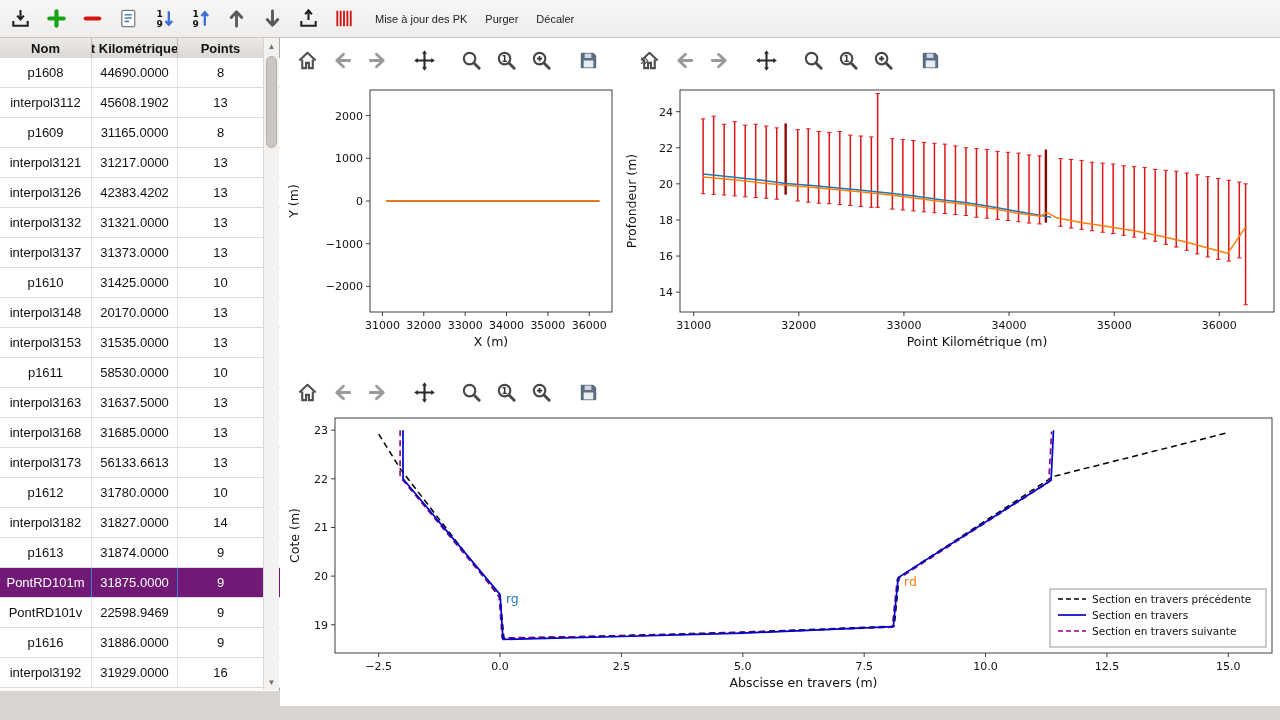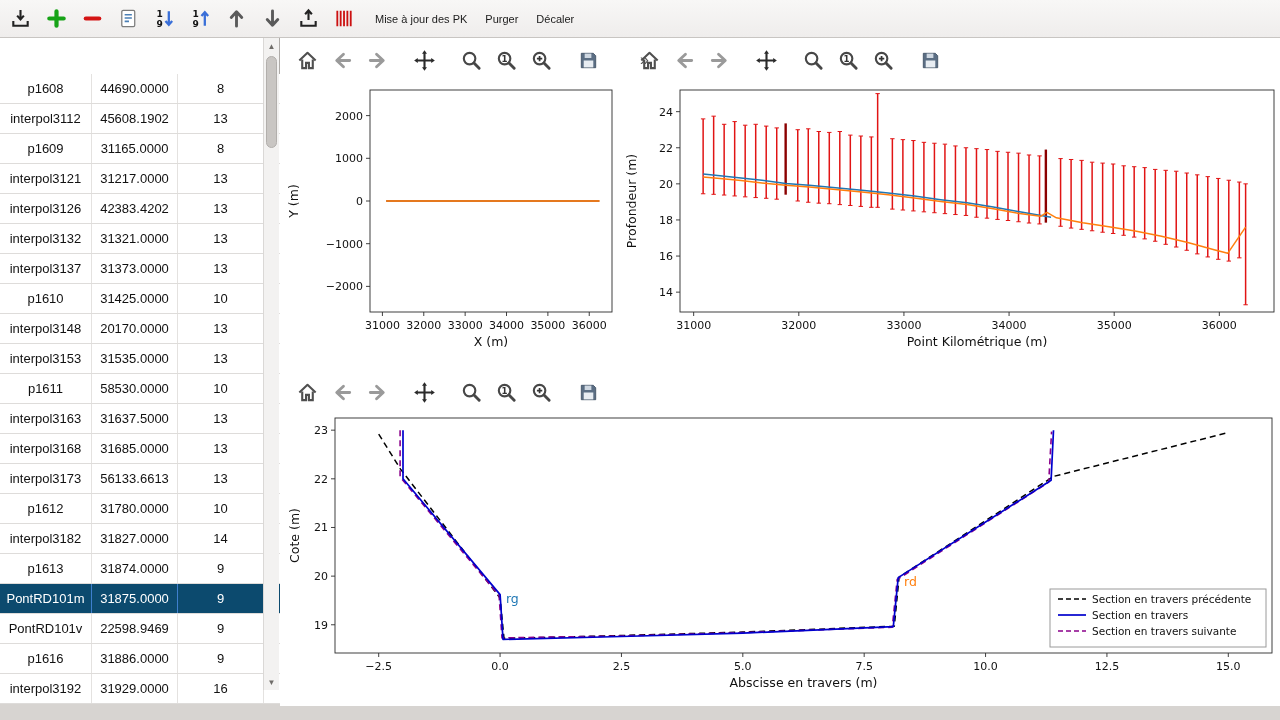--- a/index.html
+++ b/index.html
@@ -15,24 +15,24 @@
   .menu-row{display:flex;align-items:center;margin-left:6px}
   .menu-item{font-size:11px;color:#1b1b1b;padding:0 9px;height:30px;display:flex;align-items:center;border-radius:3px}
 
   
   .left-panel{position:absolute;left:0;top:38px;width:280px;height:653px;background:#fff;
     border-right:1px solid #aeaba8}
   .thead{display:flex;height:22px;background:linear-gradient(#eceae8,#d9d6d3);
     border-bottom:1px solid #b4b1ae;font-weight:bold;font-size:13px;color:#111}
   .hcell{display:flex;align-items:center;justify-content:center;border-right:1px solid #bdbab7;overflow:hidden;white-space:nowrap}
   .c0{width:92px}.c1{width:86px}.c2{width:86px}
-  .tbody{position:absolute;top:36px;left:0;width:280px}
+  .tbody{position:absolute;top:20px;left:0;width:280px}
   .trow{display:flex;height:30px;border-bottom:1px solid #dedcda;font-size:13px;background:#fff;color:#111}
   .tcell{display:flex;align-items:center;justify-content:center;border-right:1px solid #e4e2e0;overflow:hidden;white-space:nowrap}
-  .trow.selected{background:#0c4a6e;color:#fff}
+  .trow.selected{background:#701a75;color:#fff}
   .trow.selected .tcell{border-right-color:#3f7fce}
   .scrollbar{position:absolute;right:0;top:0;width:16px;height:652px;background:#f3f2f1;border-left:1px solid #dad8d6}
   .sb-arrow{position:absolute;left:0;width:15px;height:14px;color:#6f6c69;font-size:8px;
     display:flex;align-items:center;justify-content:center}
   .sb-thumb{position:absolute;left:2px;top:18px;width:11px;height:92px;background:#c9c6c3;
     border:1px solid #b2afac;border-radius:6px}
 
   
   .plots-panel{position:absolute;left:280px;top:38px;width:1000px;height:668px;background:#fff}
   .plot-toolbar{position:absolute;display:flex;align-items:center;gap:9px;height:30px}
@@ -107,20 +107,25 @@
       </div>
     </div>
   <div class="menu-row" id="app-menu-items">
       <div class="menu-item">Mise à jour des PK</div>
       <div class="menu-item">Purger</div>
       <div class="menu-item">Décaler</div>
     </div>
 </div>
 
 <div class="left-panel">
+  <div class="thead" id="table-head">
+      <div class="hcell c0">Nom</div>
+      <div class="hcell c1">t Kilométrique</div>
+      <div class="hcell c2">Points</div>
+    </div>
   <div class="tbody" id="table-body">
       <div class="trow">
         <div class="tcell c0">p1608</div>
         <div class="tcell c1">44690.0000</div>
         <div class="tcell c2">8</div>
       </div>
       <div class="trow">
         <div class="tcell c0">interpol3112</div>
         <div class="tcell c1">45608.1902</div>
         <div class="tcell c2">13</div>

